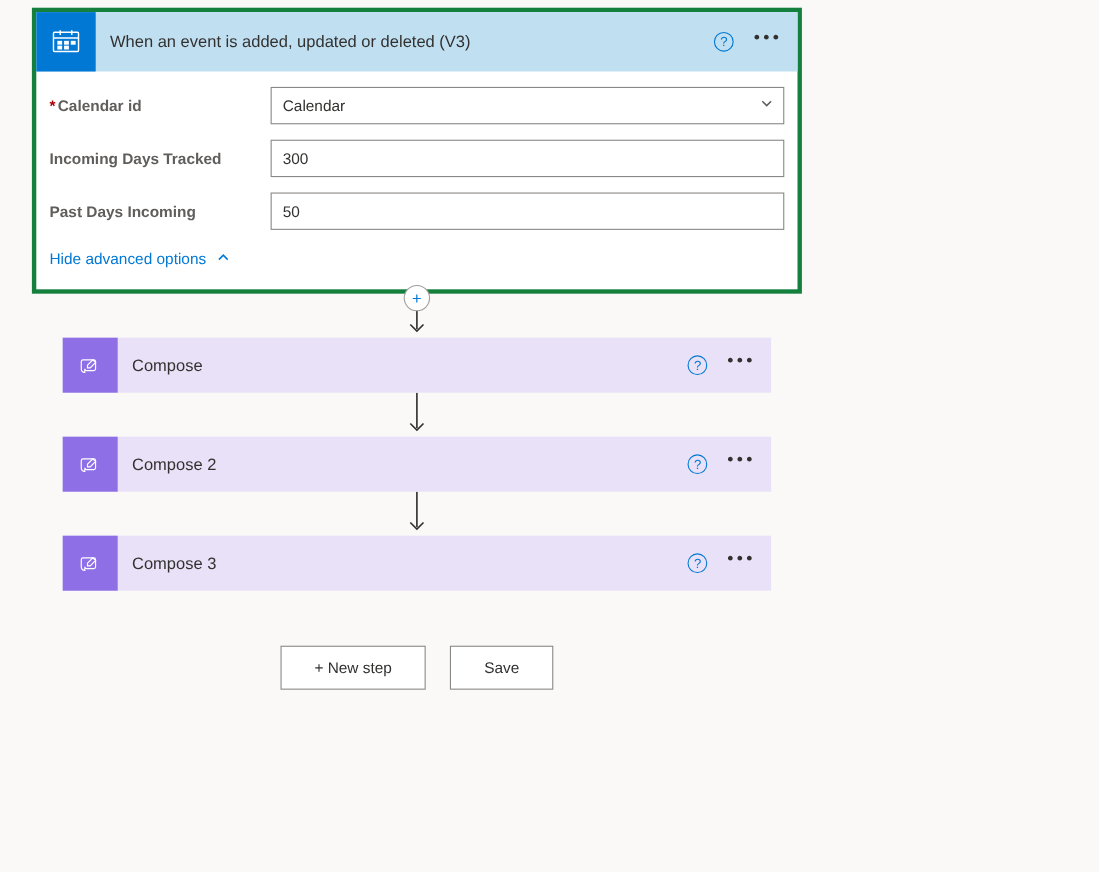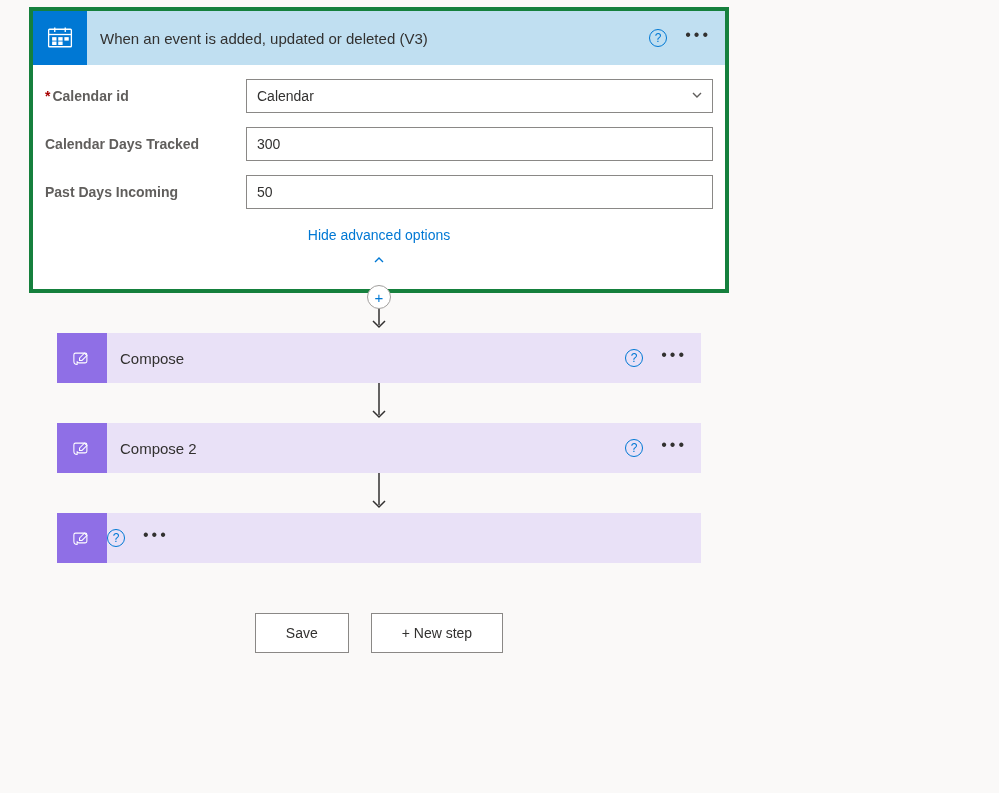--- a/index.html
+++ b/index.html
@@ -128,21 +128,20 @@
     pointer-events: none;
   }
   .advanced-toggle {
     color: #0078d4;
     font-size: 14px;
     cursor: pointer;
     padding: 4px 0 20px 0;
     display: flex;
     align-items: center;
     gap: 10px;
-    flex-direction: column;
   }
   .chevron-up-small {
     display: inline-block;
   }
   .arrow-connector {
     height: 40px;
     display: flex;
     align-items: center;
     justify-content: center;
     position: relative;
@@ -222,21 +221,21 @@
         <div class="input-wrap">
           <input type="text" class="select-input" value="Calendar" style="">
           <span class="chevron">
             <svg width="12" height="12" viewBox="0 0 12 12">
                 <path d="M2 4 L6 8 L10 4" fill="none" stroke="#605e5c" stroke-width="1.4"></path>
               </svg>
           </span>
         </div>
       </div>
       <div class="form-row">
-        <div class="form-label">Calendar Days Tracked</div>
+        <div class="form-label">Incoming Days Tracked</div>
         <div class="input-wrap">
           <input type="text" class="text-input" value="300" style="">
         </div>
       </div>
       <div class="form-row">
         <div class="form-label">Past Days Incoming</div>
         <div class="input-wrap">
           <input type="text" class="text-input" value="50" style="">
         </div>
       </div>
@@ -302,23 +301,24 @@
   </div>
 
   <div class="card step-card">
     <div class="card-header step-header">
       <div class="icon-block compose">
         <svg width="26" height="26" viewBox="0 0 32 32">
           <path d="M8 10 Q6 10 6 12 L6 20 Q6 24 10 24 L10 20 Q10 22 12 22 L20 22 Q22 22 22 20 L22 12 Q22 10 20 10 Z" fill="none" stroke="#fff" stroke-width="1.3"></path>
           <path d="M13 16 L19 10 L22 13 L16 19 L13 19 Z" fill="none" stroke="#fff" stroke-width="1.3"></path>
         </svg>
       </div>
+      <div class="card-title">Compose 3</div>
       <div class="help-icon">?</div>
       <div class="menu-dots">•••</div>
     </div>
   </div>
 
   <div class="button-row">
+    <button class="btn">+ New step</button>
     <button class="btn">Save</button>
-    <button class="btn">+ New step</button>
   </div>
 
 </div>
 
 </body></html>

